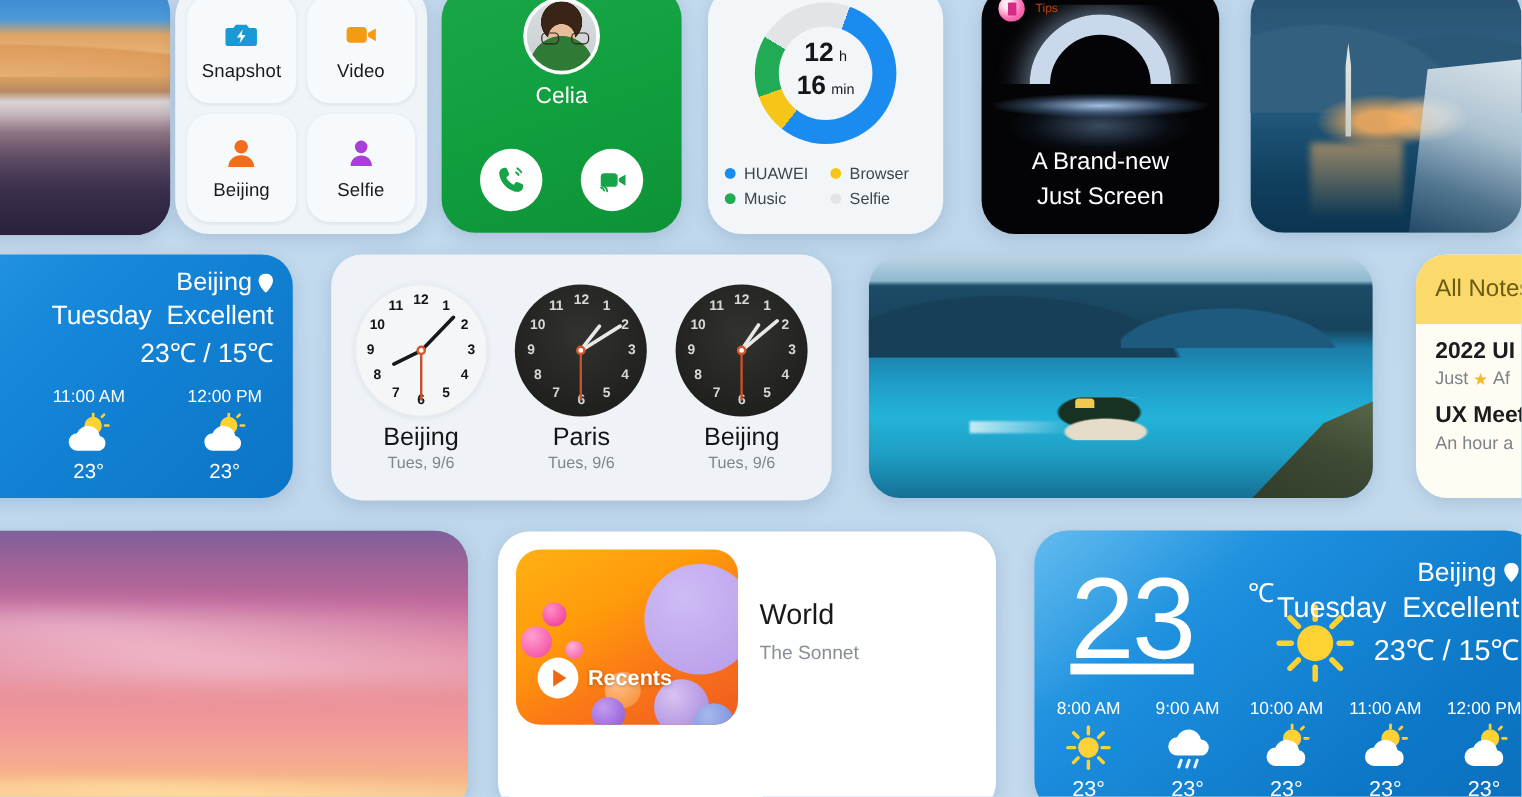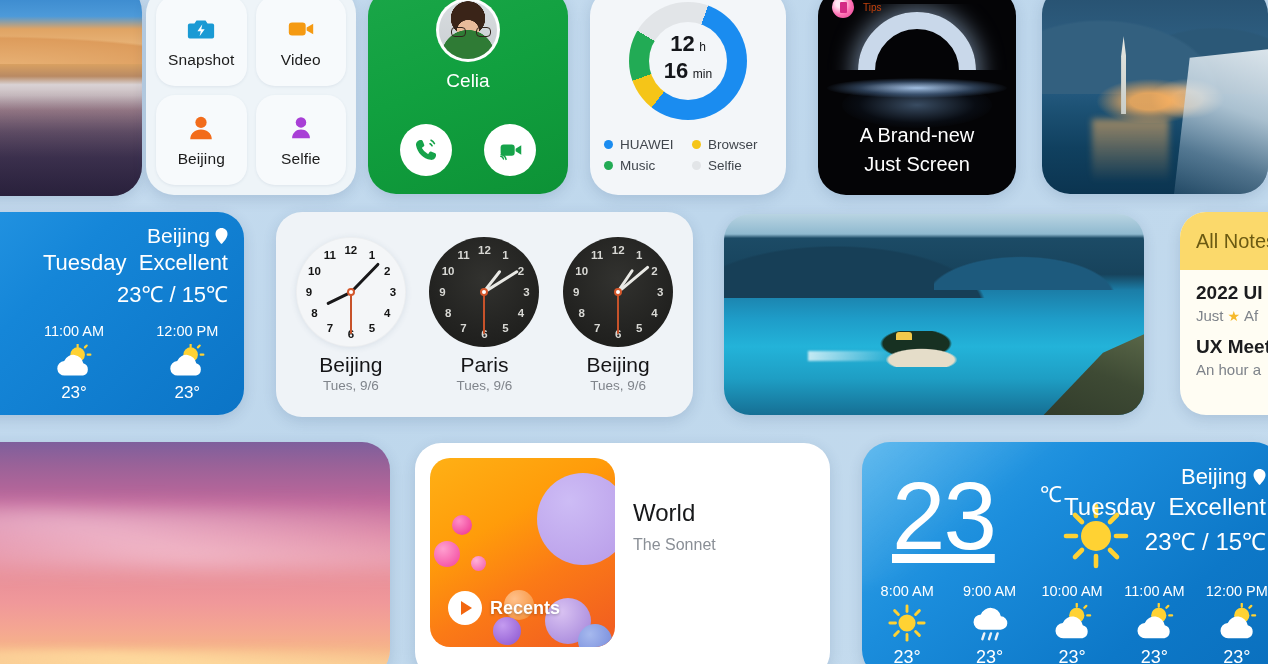--- a/index.html
+++ b/index.html
@@ -204,21 +204,21 @@
   .sun-streak { position:absolute; left:-10%; top:28%; width:130%; height:26%;
      background: linear-gradient(16deg, rgba(255,220,230,0) 0%, rgba(255,225,235,.55) 45%, rgba(255,220,230,0) 100%);
      filter: blur(10px); }
   .sun-band { position:absolute; left:-5%; bottom:2%; width:115%; height:10%;
      background: linear-gradient(8deg, rgba(255,214,140,0) 0%, rgba(255,222,160,.85) 50%, rgba(255,214,140,0) 100%);
      filter: blur(5px); }
 
   
   #w-music { left:415px; top:443px; width:415px; height:235px;
      background:#fff; border-radius:26px; }
-  .mu-art { position:absolute; left:15px; top:15px; width:185px; height:189px;
+  .mu-art { position:absolute; left:15px; top:15px; width:185px; height:146px;
      border-radius:20px; overflow:hidden;
      background: linear-gradient(150deg,#ffb015 0%, #ff9c0a 35%, #fb7a16 62%, #f05a22 100%); }
   .bub { position:absolute; border-radius:50%; }
   .mu-play { position:absolute; left:18px; bottom:22px; display:flex; align-items:center; gap:8px; z-index:4; }
   .play-c { width:34px; height:34px; border-radius:50%; background:#fff;
      display:flex; align-items:center; justify-content:center; }
   .play-c i { width:0;height:0;border-left:11px solid #f2660f;border-top:7px solid transparent;border-bottom:7px solid transparent; margin-left:3px;}
   .mu-rec { color:#fff; font-size:18px; font-weight:700; text-shadow:0 1px 3px rgba(0,0,0,.3); }
   .mu-meta { position:absolute; left:218px; top:56px; }
   .mu-title { font-size:24px; color:#17181a; }

